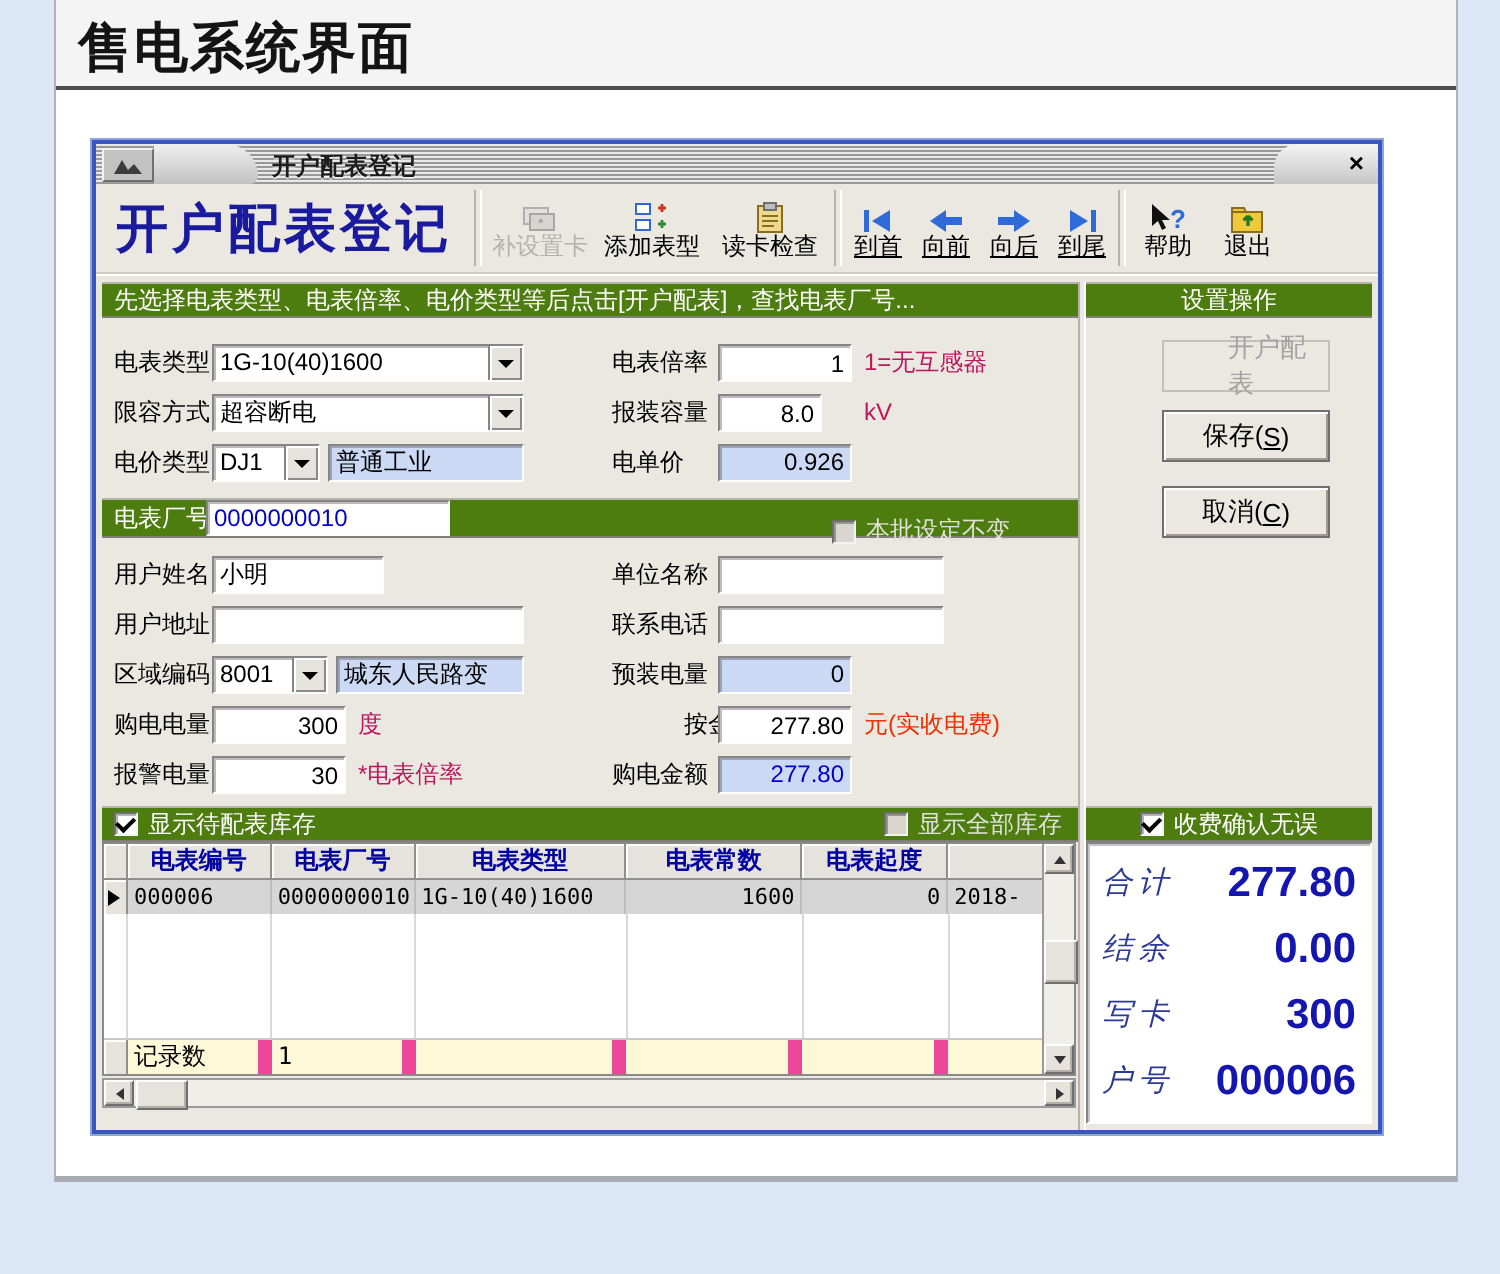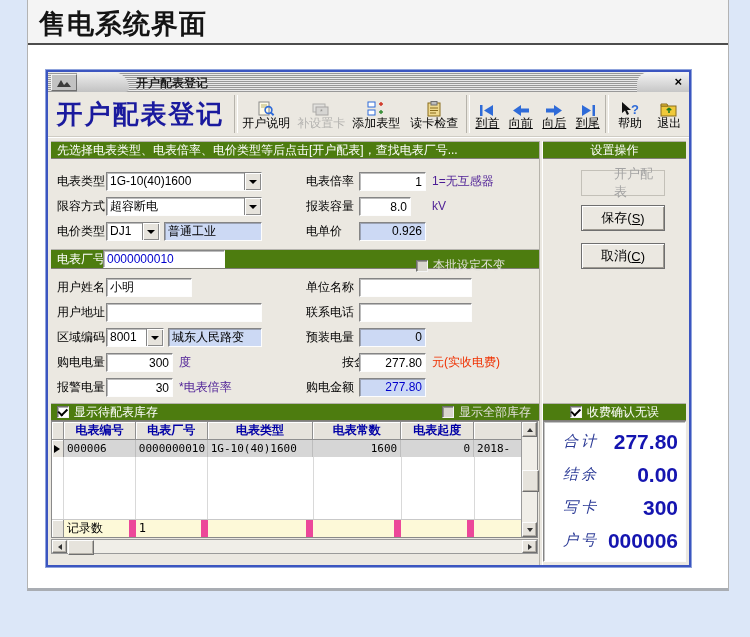--- a/index.html
+++ b/index.html
@@ -37,21 +37,21 @@
   .field,.ro,.combo{position:absolute;height:19px;background:#fff;border:1px solid;border-color:#858585 #fdfdfd #fdfdfd #858585;box-shadow:inset 1px 1px 0 rgba(64,64,64,.35);box-sizing:border-box;font-size:12px;}
   input.field{padding:0 3px;font-family:"Liberation Sans",sans-serif;outline:none;color:#000;}
   input.num{text-align:right;}
   .ro{background:#ccd9f4;line-height:17px;padding:0 3px;color:#000;}
   .ro.num{text-align:right;}
   .ro.blue{color:#0000cc;}
   .combo{background:#fff;}
   .combo .cval{position:absolute;left:3px;top:0;line-height:17px;color:#000;white-space:nowrap;}
   .combo .cbtn{position:absolute;right:0;top:0;bottom:0;width:16px;background:#e6e3dc;border-left:1px solid #858585;box-shadow:inset 1px 1px 0 #fff,inset -1px -1px 0 #8a8a8a;display:flex;align-items:center;justify-content:center;}
   .tri-down{width:0;height:0;border-left:4px solid transparent;border-right:4px solid transparent;border-top:4px solid #000;}
-  .note-blue{position:absolute;font-size:12px;color:#4c1d95;line-height:19px;white-space:nowrap;}
+  .note-blue{position:absolute;font-size:12px;color:#be185d;line-height:19px;white-space:nowrap;}
   .note-red{position:absolute;font-size:12px;color:#ef3000;line-height:19px;white-space:nowrap;}
   
   .cbx{display:inline-flex;align-items:center;gap:5px;}
   .cbox{width:12px;height:12px;background:#fff;border:1px solid;border-color:#6e6e6e #f4f4f4 #f4f4f4 #6e6e6e;box-shadow:inset 1px 1px 0 rgba(0,0,0,.3);display:inline-flex;align-items:center;justify-content:center;box-sizing:border-box;}
   .cbox.off{background:#d9d6cf;}
   .ckmark{width:7px;height:4px;border-left:2px solid #000;border-bottom:2px solid #000;transform:rotate(-45deg) translate(0px,-1px);}
   .cbx .clab{font-size:12px;color:#fff;}
   .cbx .clab.dim{color:#e2e0da;}
   
   .table-wrap{position:absolute;background:#fff;border:1px solid #8a8a8a;box-sizing:border-box;}
@@ -76,21 +76,21 @@
   .tri-left-s{width:0;height:0;border-top:3px solid transparent;border-bottom:3px solid transparent;border-right:4px solid #333;}
   .tri-right-s{width:0;height:0;border-top:3px solid transparent;border-bottom:3px solid transparent;border-left:4px solid #333;}
   
   .opbtn{position:absolute;width:84px;height:26px;background:#ebe8e1;border:1px solid #6f6f6f;box-shadow:inset 1px 1px 0 #fff,inset -1px -1px 0 #9e9a92;font-size:13px;color:#000;display:flex;align-items:center;justify-content:center;box-sizing:border-box;font-family:"Liberation Sans",sans-serif;}
   .opbtn.disabled{color:#a3a3a3;border:1px solid #c3c0b8;box-shadow:none;}
   .opbtn .ukey{text-decoration:underline;}
   .vsep2{position:absolute;width:2px;border-left:1px solid #b6b3ab;border-right:1px solid #fff;}
   
   .summary{position:absolute;background:#fff;border:1px solid;border-color:#858585 #fdfdfd #fdfdfd #858585;box-shadow:inset 1px 1px 0 rgba(64,64,64,.3);box-sizing:border-box;padding-top:3px;}
   .srow{height:33px;display:flex;align-items:center;justify-content:space-between;padding:0 7px;}
-  .slabel{font-family:"DejaVu Serif",serif;font-style:italic;font-size:15px;color:#2b3a96;letter-spacing:3px;margin-left:12px;}
+  .slabel{font-family:"DejaVu Serif",serif;font-style:italic;font-size:15px;color:#2b3a96;letter-spacing:3px;}
   .svalue{font-size:21px;font-weight:bold;color:#1515b0;font-family:"Liberation Sans",sans-serif;}
 </style>
 </head>
 <body>
 
 <div class="card">
   <div class="card-header">
     <div class="card-title">售电系统界面</div>
   </div>
 
@@ -106,32 +106,20 @@
       <div class="tb-right"></div>
       <div class="tb-close">×</div>
     </div>
 
     <div class="win-body">
 
       <div class="toolbar">
         <div class="tb-big-title">开户配表登记</div>
         <div class="tsep"></div>
 
-        <div class="tbtn">
-          <span class="ticon">
-            <svg width="18" height="16" viewBox="0 0 18 16">
-                <rect x="2" y="1" width="10" height="13" fill="#fffbe8" stroke="#8a8a8a"></rect>
-                <line x1="4" y1="4" x2="10" y2="4" stroke="#b9b26a"></line>
-                <line x1="4" y1="6" x2="10" y2="6" stroke="#b9b26a"></line>
-                <circle cx="11.5" cy="9" r="3.4" fill="none" stroke="#2f6bd8" stroke-width="1.6"></circle>
-                <line x1="13.8" y1="11.4" x2="16.6" y2="14.2" stroke="#2f6bd8" stroke-width="2"></line>
-              </svg>
-          </span>
-          <span class="tlabel">开户说明</span>
-        </div>
 
         <div class="tbtn disabled">
           <span class="ticon">
             <svg width="18" height="16" viewBox="0 0 18 16">
                 <rect x="1" y="3" width="12" height="8" fill="#dcdcdc" stroke="#8a8a8a"></rect>
                 <rect x="4" y="6" width="12" height="8" fill="#c8c8c8" stroke="#7a7a7a"></rect>
                 <text x="8" y="13" font-size="7" fill="#555">*</text>
               </svg>
           </span>
           <span class="tlabel">补设置卡</span>

